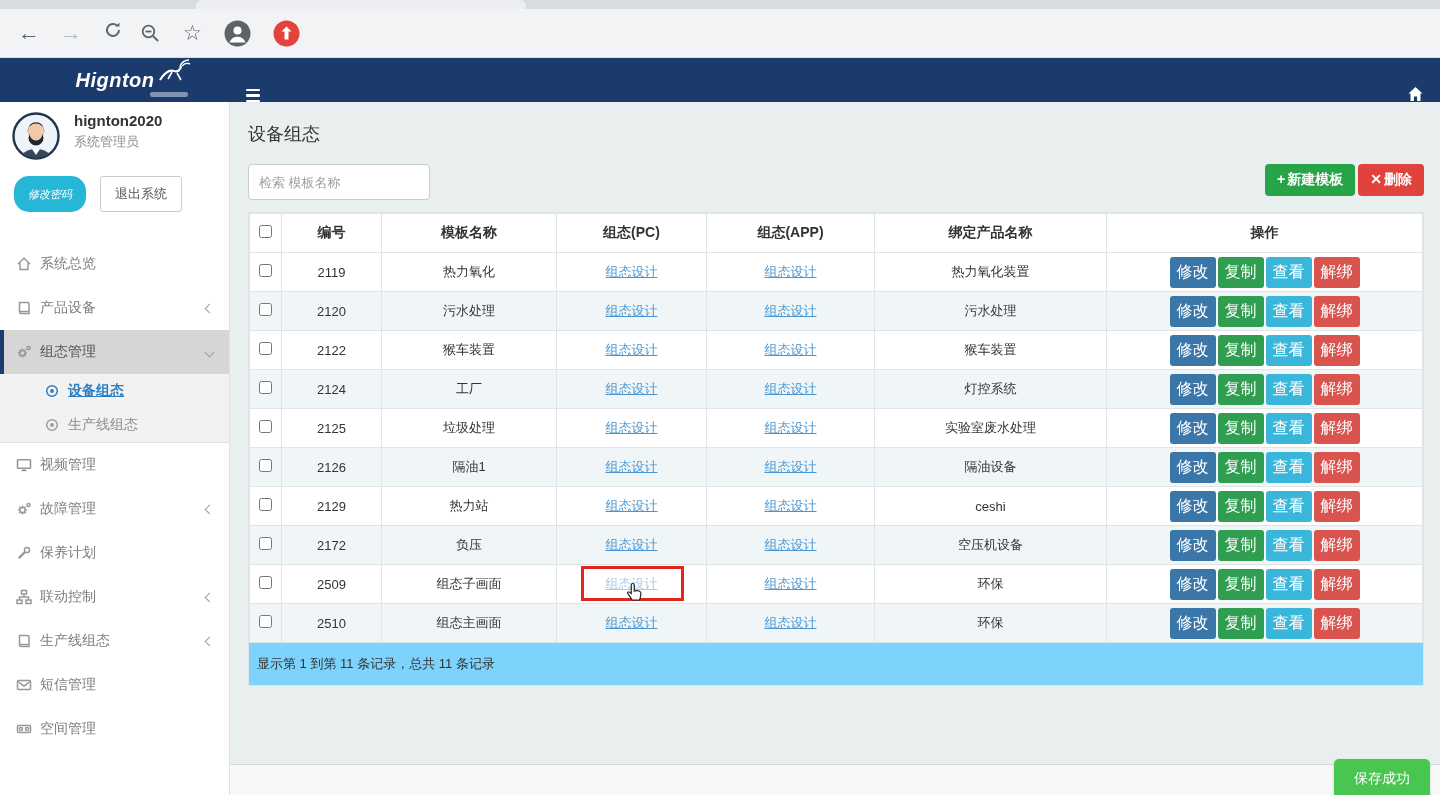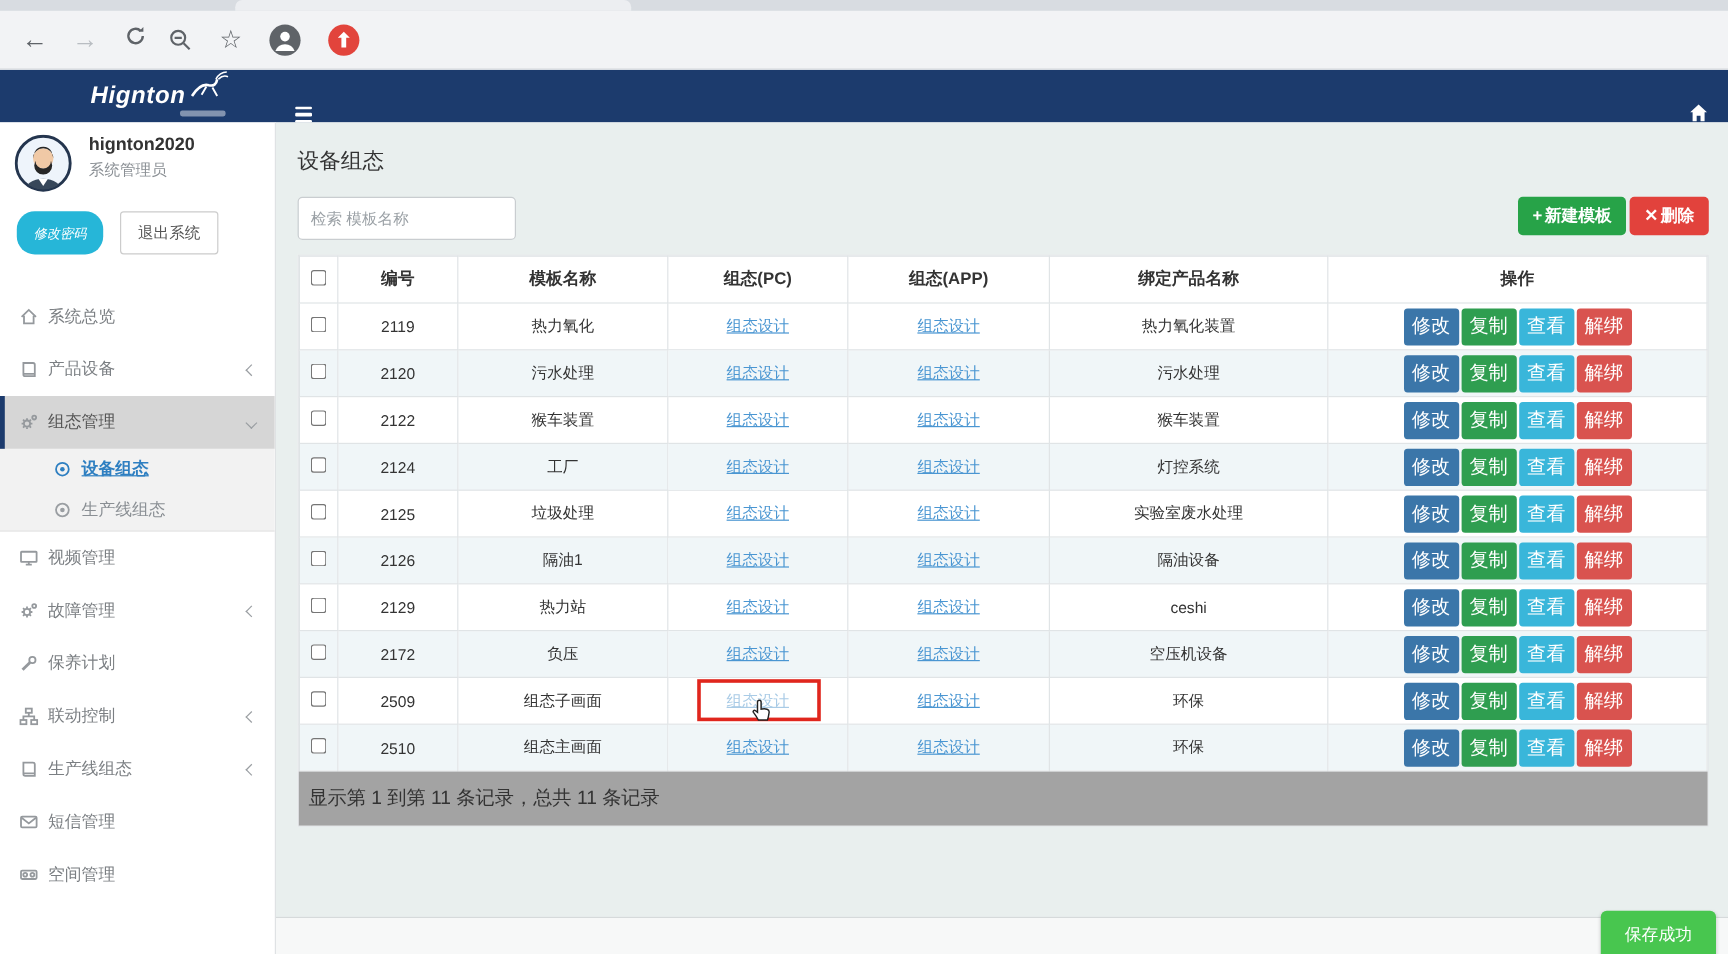--- a/index.html
+++ b/index.html
@@ -81,21 +81,21 @@
   .pc-cell{position:relative;}
   .hl-box{position:absolute;left:24px;right:22px;top:1px;bottom:2px;border:3px solid #e0261d;pointer-events:none;}
   .cursor-hand{position:absolute;left:46%;top:46%;pointer-events:none;}
   .ops{display:inline-flex;}
   .op-btn{border:none;color:#fff;font-size:16px;padding:5px 7px;margin:0 1px;border-radius:3px;cursor:pointer;font-family:inherit;}
   .op-edit{background:var(--btn-edit);}
   .op-copy{background:var(--btn-copy);}
   .op-view{background:var(--btn-view);}
   .op-unbind{background:var(--btn-unbind);}
   .op-unbind.disabled{background:var(--btn-unbind-dis);cursor:default;}
-  .tfoot{padding:12px 8px;font-size:16px;color:#333;background:#a3a3a3;}
+  .tfoot{padding:12px 8px;font-size:13px;color:#333;background:#7dd3fc;}
   
   .main-bottom{position:absolute;left:0;right:0;bottom:0;height:31px;background:#f7f8f8;border-top:1px solid #d6dadb;}
   .toast{position:fixed;right:10px;bottom:-9px;background:var(--toast);color:#fff;font-size:14px;padding:11px 20px 16px;border-radius:5px;z-index:60;box-shadow:0 1px 3px rgba(0,0,0,.15);}
   input[type=checkbox]{width:13px;height:13px;accent-color:#bbb;}
 </style>
 </head>
 <body>
 
 <div class="chrome">
   <div class="tabstrip">

